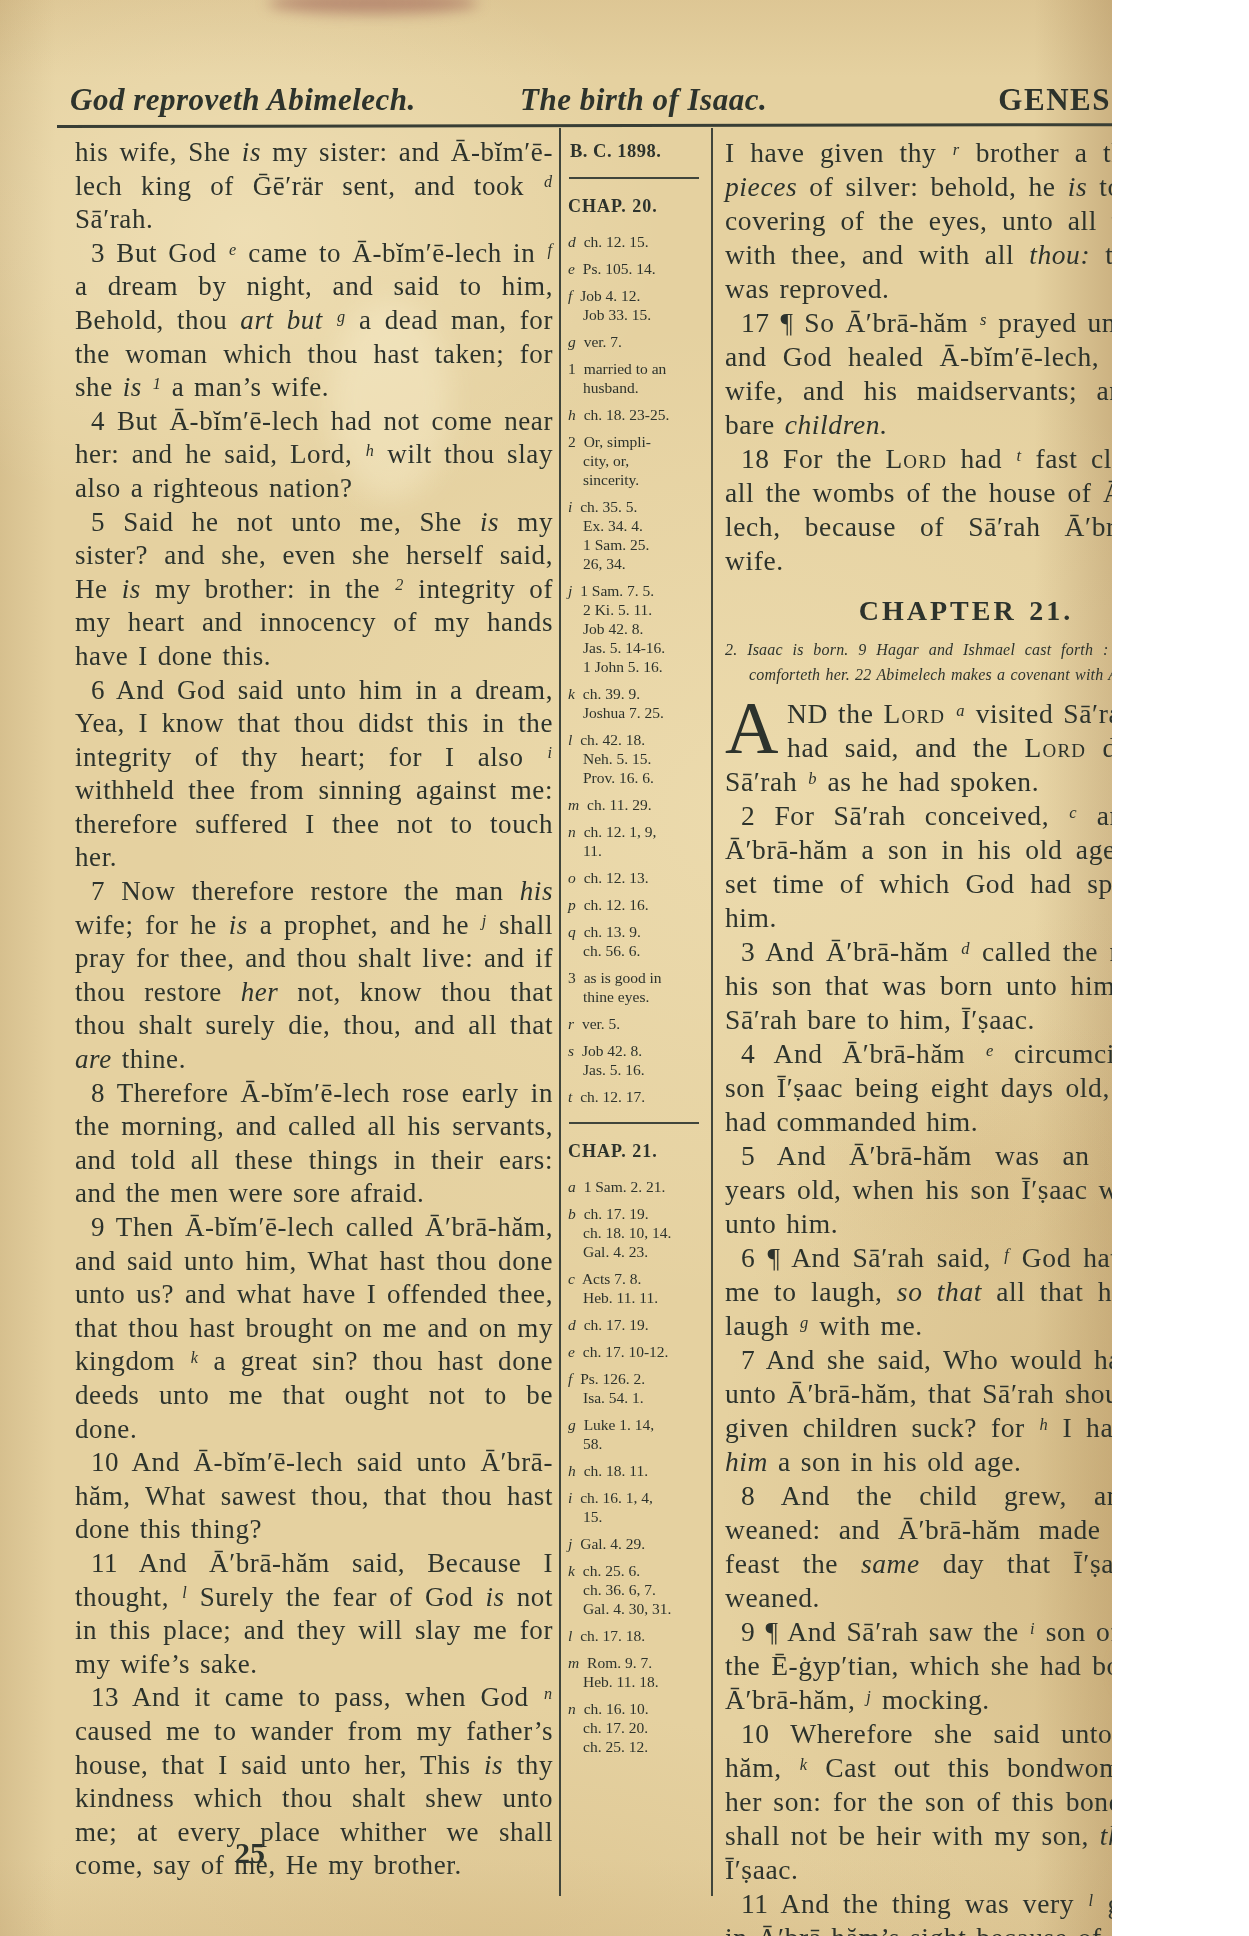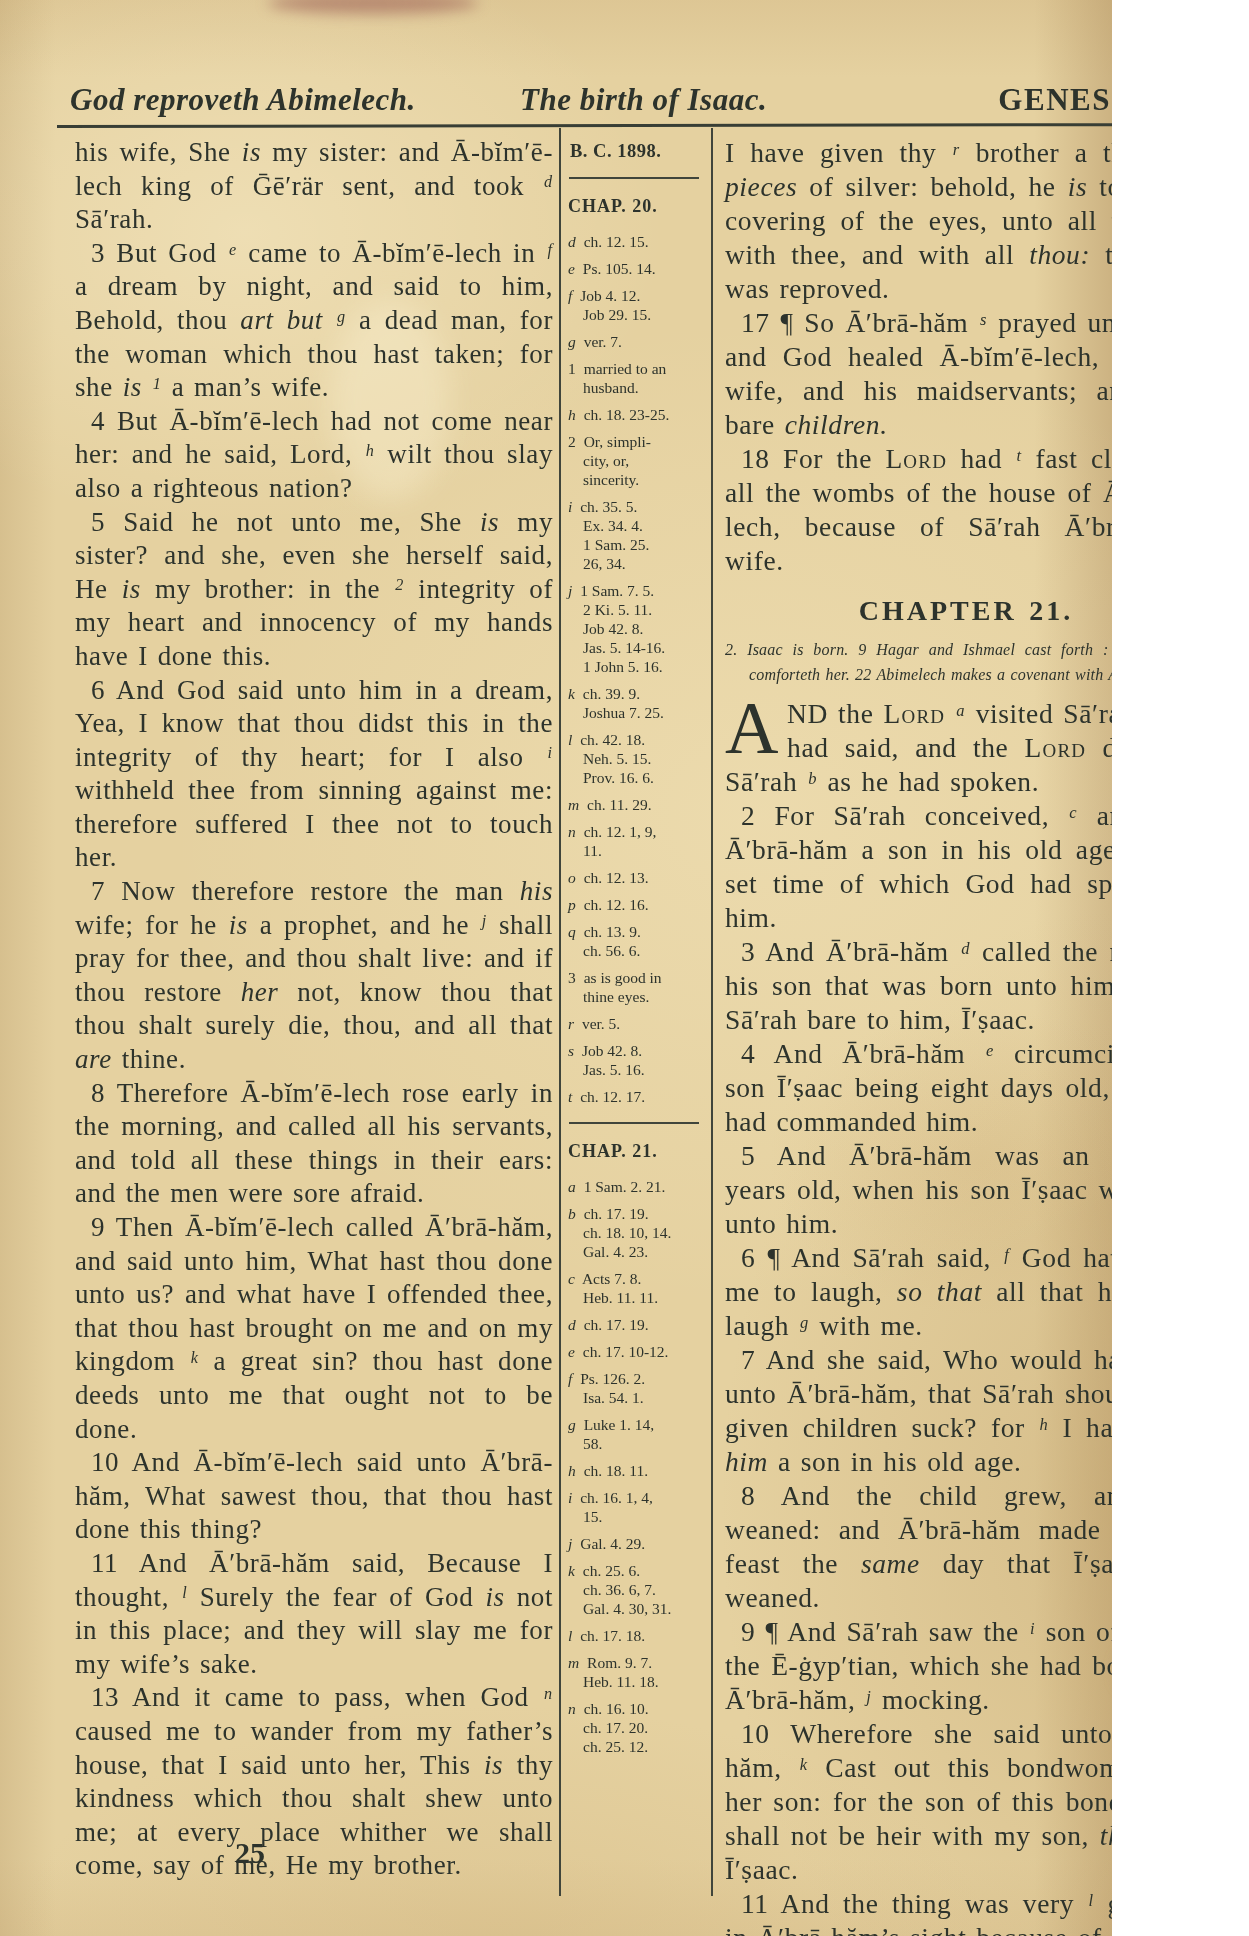--- a/index.html
+++ b/index.html
@@ -129,21 +129,21 @@
     </div>
 
   <div class="col-mid">
     <div class="bc-date">B. C. 1898.</div>
     <div class="mid-rule"></div>
     <div id="ref-sections">
         <div class="chap-heading">CHAP. 20.</div>
         <div class="ref-entry"><span class="k">d</span><span> ch. 12. 15.</span></div>
         <div class="ref-entry"><span class="k">e</span><span> Ps. 105. 14.</span></div>
         <div class="ref-entry"><span class="k">f</span><span> Job 4. 12.
-Job 29. 15.</span></div>
+Job 33. 15.</span></div>
         <div class="ref-entry"><span class="k">g</span><span> ver. 7.</span></div>
         <div class="ref-entry"><span class="k num">1</span><span> married to an
 husband.</span></div>
         <div class="ref-entry"><span class="k">h</span><span> ch. 18. 23-25.</span></div>
         <div class="ref-entry"><span class="k num">2</span><span> Or, simpli-
 city, or,
 sincerity.</span></div>
         <div class="ref-entry"><span class="k">i</span><span> ch. 35. 5.
 Ex. 34. 4.
 1 Sam. 25.

